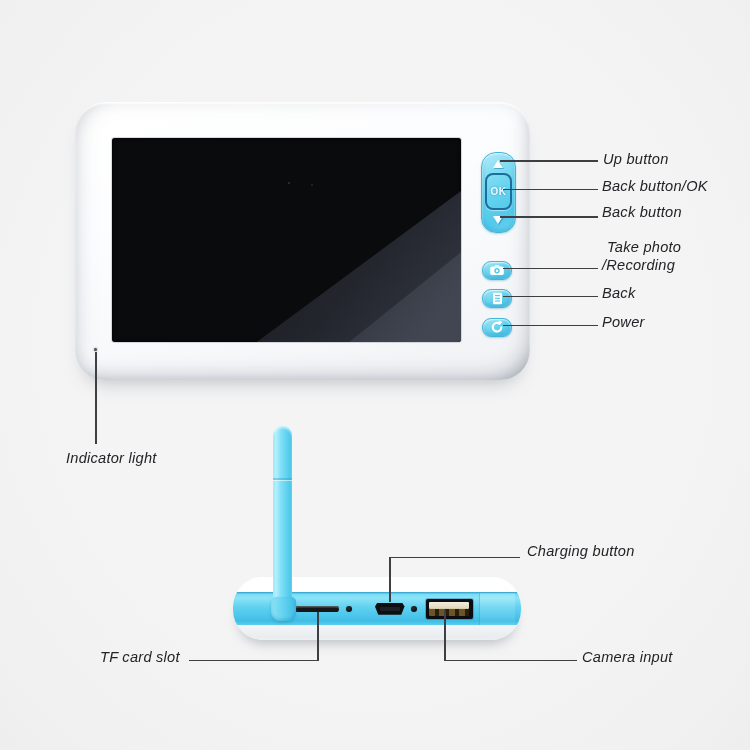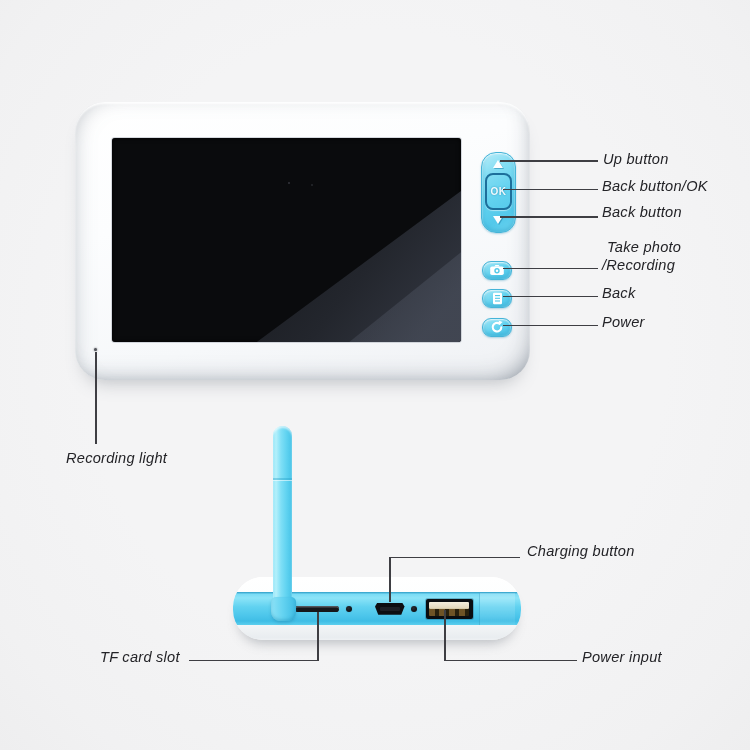--- a/index.html
+++ b/index.html
@@ -224,18 +224,18 @@
   <div class="ln ln-v" style="left:444.2px;top:610px;height:51.3px;"></div>
   <div class="ln ln-h" style="left:444.2px;top:659.6px;width:133px;"></div>
 
   <div class="lbl" style="left:603px;top:159px;">Up button</div>
   <div class="lbl" style="left:602px;top:186px;">Back button/OK</div>
   <div class="lbl" style="left:602px;top:211.5px;">Back button</div>
   <div class="lbl" style="left:607px;top:246.5px;">Take photo</div>
   <div class="lbl" style="left:602px;top:265px;">/Recording</div>
   <div class="lbl" style="left:602px;top:292.5px;">Back</div>
   <div class="lbl" style="left:602px;top:322px;">Power</div>
-  <div class="lbl" style="left:66px;top:457.5px;">Recording light</div>
+  <div class="lbl" style="left:66px;top:457.5px;">Indicator light</div>
   <div class="lbl" style="left:527px;top:551px;">Charging button</div>
   <div class="lbl" style="left:100px;top:656.5px;text-align:center;">TF card slot</div>
-  <div class="lbl" style="left:582px;top:656.5px;">Power input</div>
+  <div class="lbl" style="left:582px;top:656.5px;">Camera input</div>
 
 </div>
 
 </body></html>

